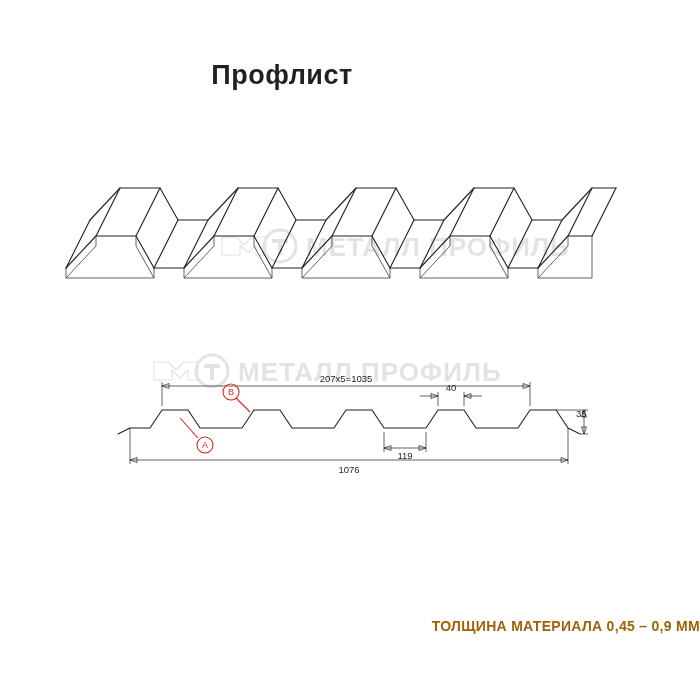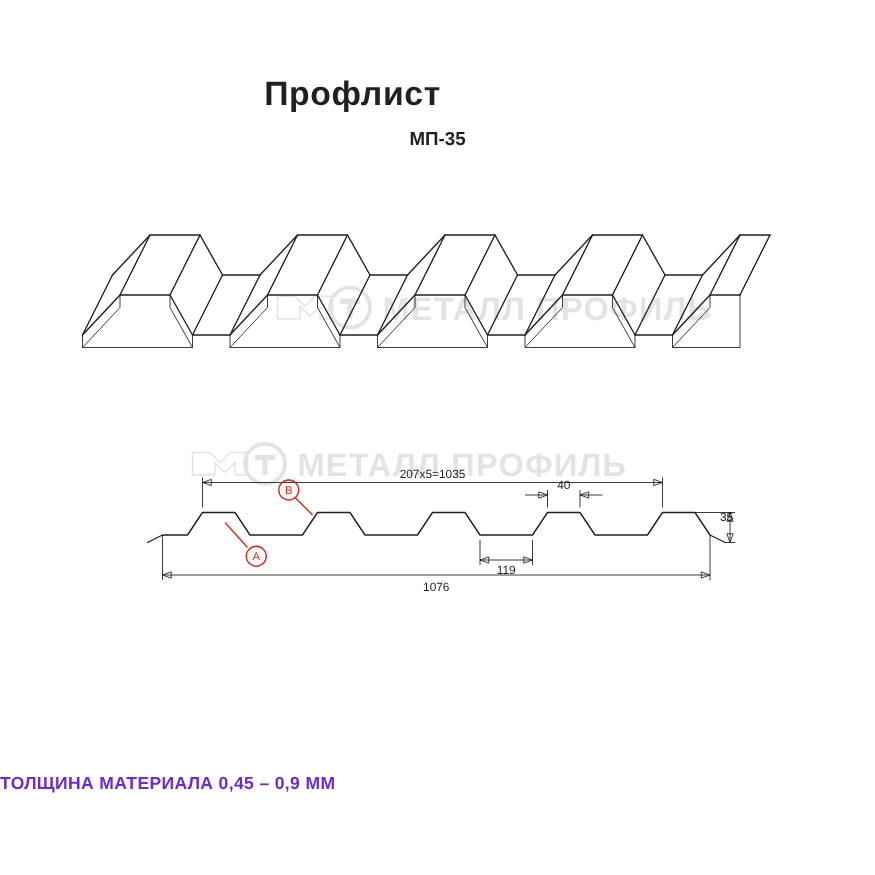--- a/index.html
+++ b/index.html
@@ -54,25 +54,25 @@
     left: 110px;
     width: 480px;
     height: 140px;
     text-align: right;
   }
   .footnote {
     position: absolute;
     top: 618px;
     left: 0;
     width: 700px;
-    text-align: left;
+    text-align: right;
     font-size: 14px;
     font-weight: bold;
     letter-spacing: 0.3px;
-    color: #6d28d9;
+    color: #a16207;
   }
   .wm {
     position: absolute;
     opacity: 0.12;
     pointer-events: none;
   }
   .wm1 { top: 225px; left: 218px; }
   .wm2 { top: 350px; left: 150px; }
   svg { display: block; overflow: visible; }
   .ln { fill: none; stroke: #231f20; stroke-width: 1.1; stroke-linejoin: round; stroke-linecap: round; }
@@ -82,21 +82,20 @@
   .red-t { fill: #e2231a; font-size: 9px; font-family: "Liberation Sans", sans-serif; }
   .dimtxt { fill: #231f20; font-size: 9.5px; font-family: "Liberation Sans", sans-serif; }
   .wmtxt { fill: #231f20; font-size: 26px; font-weight: bold; font-family: "Liberation Sans", sans-serif; letter-spacing: 1px; }
 </style>
 </head>
 <body>
 
 <div class="page">
 
   <div class="title">Профлист</div>
-  <div class="subtitle">МП-35</div>
 
   <div class="hero">
     <svg width="580" height="160" viewBox="0 0 580 160">
 
       <path class="ln" d="M30,60 L60,28 L100,28 L118,60 L148,60 L178,28 L218,28 L236,60 L266,60 L296,28 L336,28 L354,60 L384,60 L414,28 L454,28 L472,60 L502,60 L532,28 L556,28"></path>
 
       <path class="ln" d="M6,108 L36,76 L76,76 L94,108 L124,108 L154,76 L194,76 L212,108 L242,108 L272,76 L312,76 L330,108 L360,108 L390,76 L430,76 L448,108 L478,108 L508,76 L532,76"></path>
 
       <path class="ln" d="M30,60 L6,108"></path>
       <path class="ln" d="M60,28 L36,76"></path>

